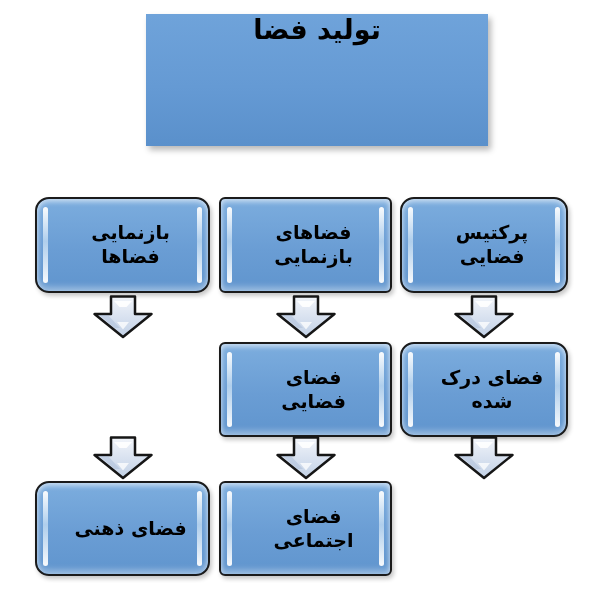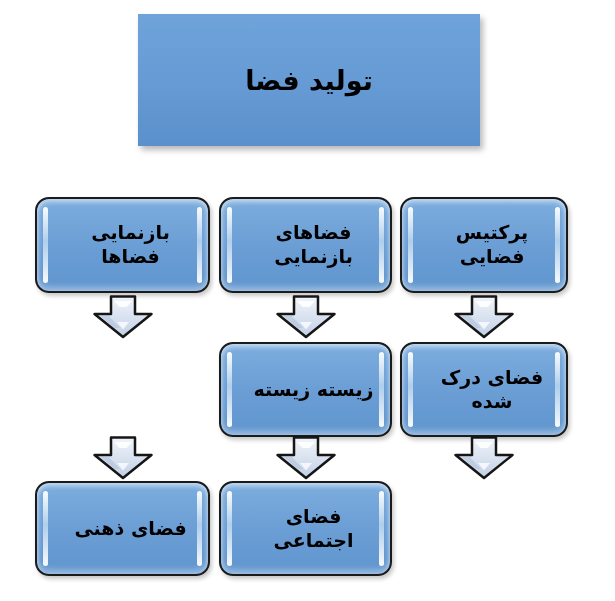--- a/index.html
+++ b/index.html
@@ -2,24 +2,24 @@
 <html lang="fa"><head>
 <meta charset="utf-8">
 <style>
   html,body{margin:0;padding:0;background:#ffffff;}
   .canvas{
     position:relative;width:615px;height:601px;background:#ffffff;
     font-family:"DejaVu Sans",sans-serif;overflow:hidden;
   }
   
   .title-box{
-    position:absolute;left:138px;top:14px;width:342px;height:132px;
+    position:absolute;left:146px;top:14px;width:342px;height:132px;
     background:linear-gradient(180deg,#6FA3DA 0%,#659ad4 55%,#5A90CB 100%);
     box-shadow:3px 4px 6px rgba(0,0,0,0.28);
-    display:flex;align-items:center;justify-content:center;
+    display:flex;align-items:flex-start;justify-content:center;
   }
   .title-box .label{
     direction:rtl;font-size:27px;font-weight:bold;color:#000;
     letter-spacing:0.5px;
   }
   
   .node{
     position:absolute;border-radius:14px;border:2px solid #1b1b1b;
     background:linear-gradient(180deg,#7CADDE 0%,#6A9DD4 55%,#6095CE 100%);
     box-shadow:inset 0 3px 5px rgba(255,255,255,0.55),
@@ -34,21 +34,21 @@
                 rgba(230,245,255,0.55) 45%,rgba(255,255,255,0.95) 100%);
   }
   .node::before{left:6px;}
   .node::after{right:6px;}
   .node .label{
     direction:rtl;font-size:19px;font-weight:bold;color:#000;
     text-align:center;padding:0 16px;line-height:1.25;margin-left:16px;
   }
   
   .c1{left:35px;width:175px;}
-  .c2{left:219px;width:173px;}
+  .c2{left:219px;width:173px;border-radius:6px;}
   .c3{left:400px;width:168px;}
   
   .r1{top:197px;height:96px;}
   .r2{top:342px;height:95px;}
   .r3{top:481px;height:95px;}
   
   .arrow{position:absolute;width:64px;height:44px;}
   .a-c1{left:91px;}
   .a-c2{left:274px;}
   .a-c3{left:452px;}
@@ -97,21 +97,21 @@
     <polygon points="8,20 17,20 29,33 24,33" fill="#9fb4d3" opacity="0.4"></polygon>
   </svg>
   <svg class="arrow a-c3 a-r1" viewBox="0 0 64 44">
     <path d="M20 1.5 H44 V19 H60.5 L32 42 L3.5 19 H20 Z" fill="url(#arrowGrad)" stroke="#161616" stroke-width="2.5" stroke-linejoin="round"></path>
     <polygon points="23,6 41,6 35.5,12 28.5,12" fill="#ffffff" opacity="0.9"></polygon>
     <polygon points="26,27 38,27 32,34.5" fill="#ffffff" opacity="0.75"></polygon>
     <polygon points="8,20 17,20 29,33 24,33" fill="#9fb4d3" opacity="0.4"></polygon>
   </svg>
 
   <div class="node c2 r2">
-    <span class="label">زیسته زیسته</span>
+    <span class="label">فضای فضایی</span>
   </div>
   <div class="node c3 r2">
     <span class="label">فضای درک شده</span>
   </div>
 
   <svg class="arrow a-c1 a-r2" viewBox="0 0 64 44">
     <path d="M20 1.5 H44 V19 H60.5 L32 42 L3.5 19 H20 Z" fill="url(#arrowGrad)" stroke="#161616" stroke-width="2.5" stroke-linejoin="round"></path>
     <polygon points="23,6 41,6 35.5,12 28.5,12" fill="#ffffff" opacity="0.9"></polygon>
     <polygon points="26,27 38,27 32,34.5" fill="#ffffff" opacity="0.75"></polygon>
     <polygon points="8,20 17,20 29,33 24,33" fill="#9fb4d3" opacity="0.4"></polygon>

